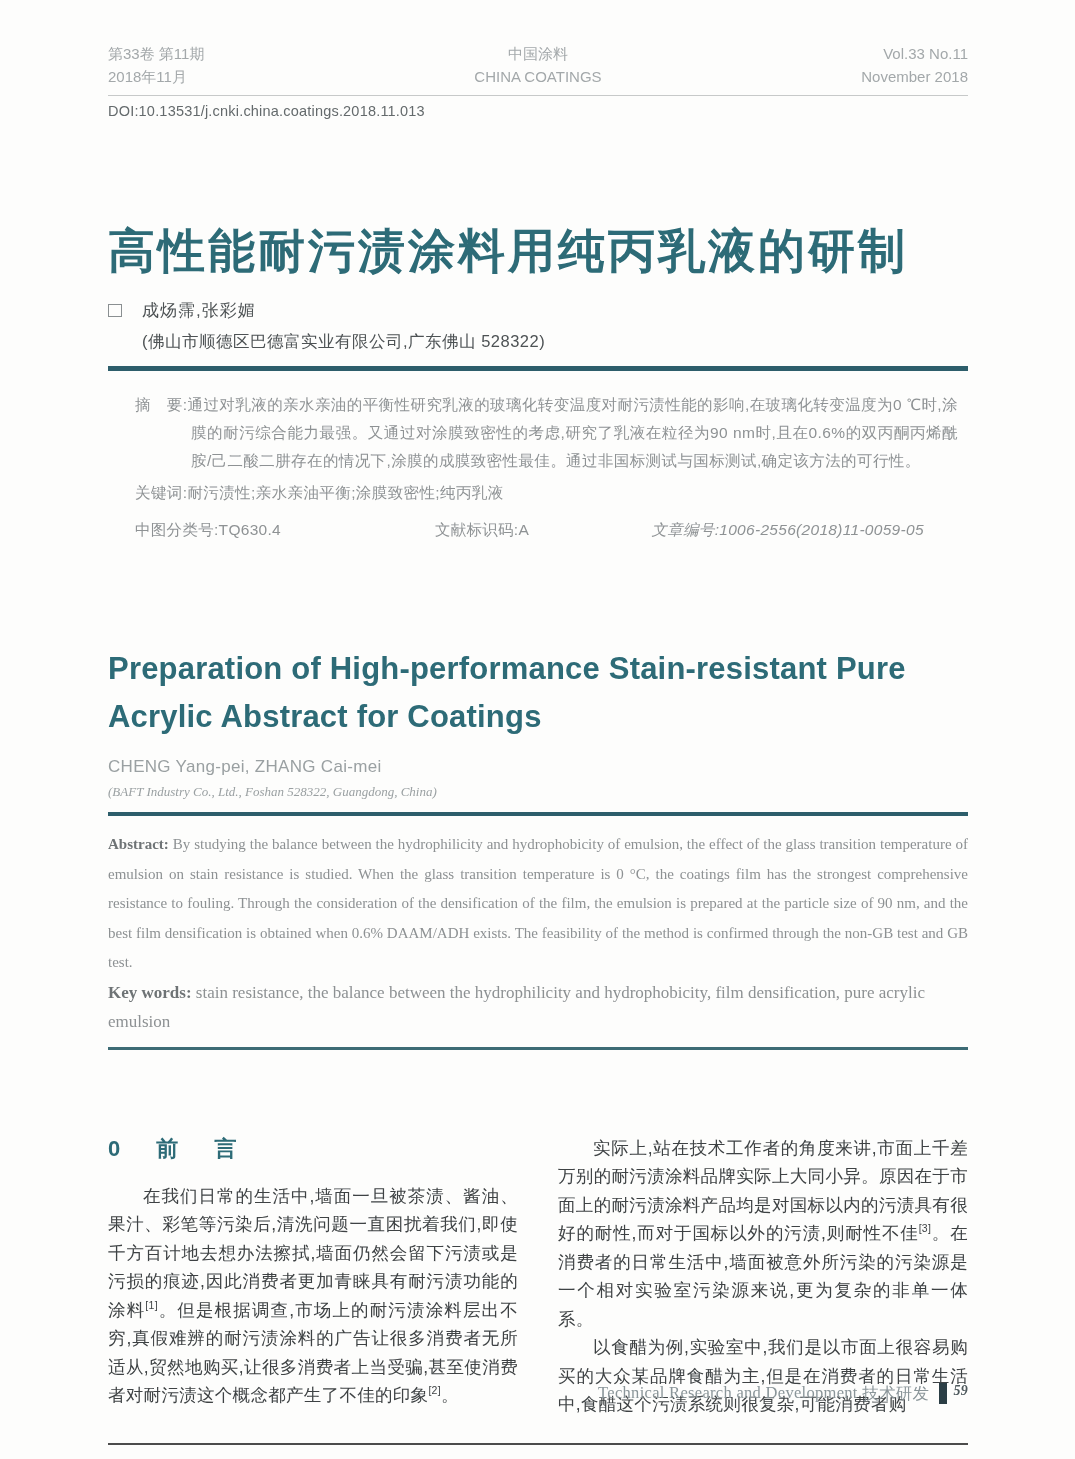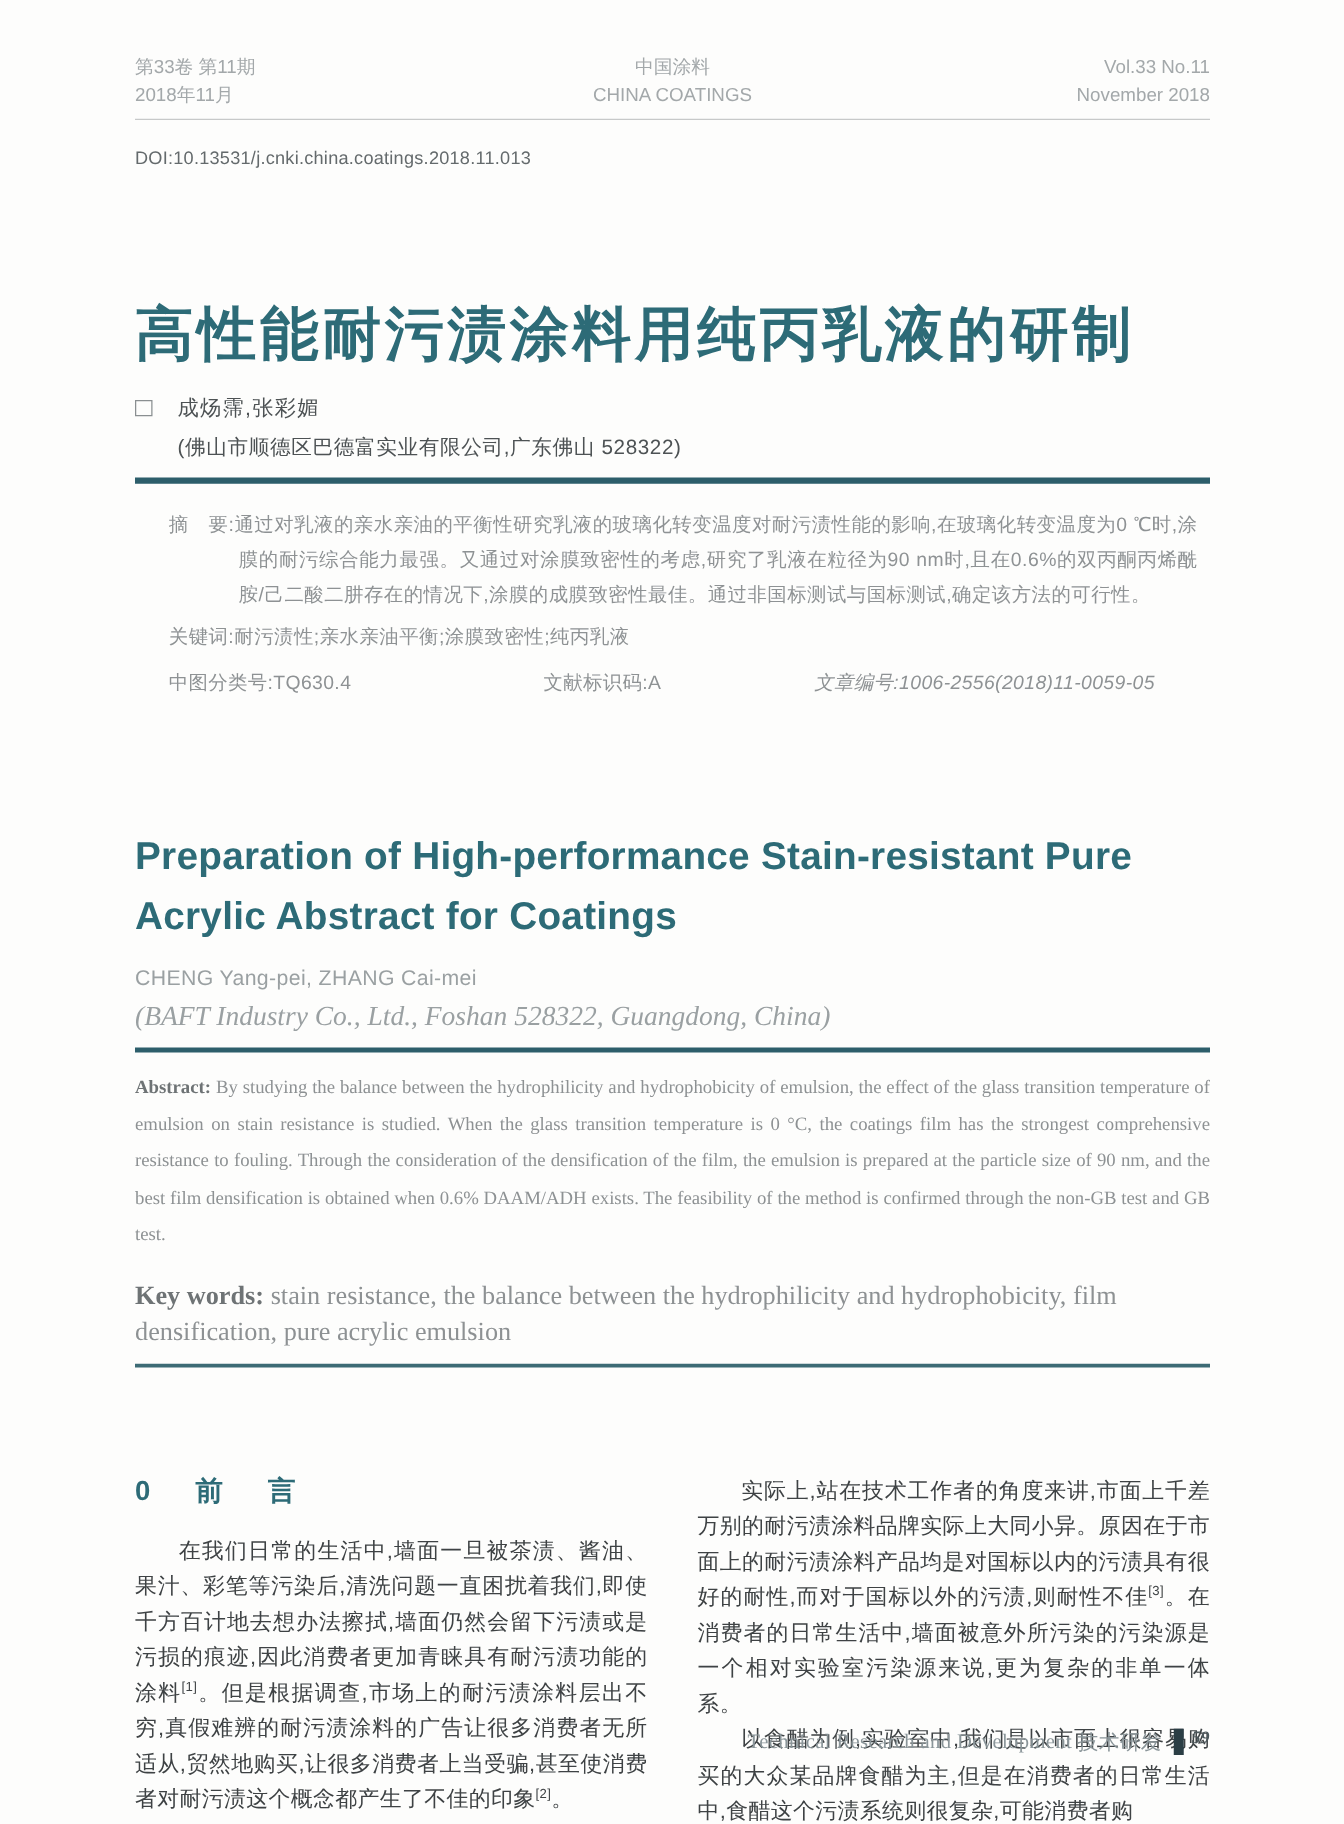--- a/index.html
+++ b/index.html
@@ -21,21 +21,21 @@
     font-size: 15px;
     line-height: 23px;
     color: #a3a8aa;
     border-bottom: 1px solid #c7c9c9;
     padding-bottom: 7px;
   }
   .jh-left { text-align: left; }
   .jh-center { text-align: center; }
   .jh-right { text-align: right; }
   .doi-line {
-    margin-top: 23px;
+    margin-top: 7px;
     font-size: 14.5px;
     color: #646a6c;
     letter-spacing: 0.2px;
   }
 
   
   .cn-title {
     margin-top: 104px;
     font-size: 47px;
     font-weight: 900;
@@ -107,21 +107,21 @@
     letter-spacing: 0.2px;
   }
   .authors-en {
     margin-top: 16px;
     font-size: 17px;
     color: #9aa0a2;
     letter-spacing: 0.3px;
   }
   .affiliation-en {
     margin-top: 7px;
-    font-size: 22px;
+    font-size: 13px;
     font-style: italic;
     color: #9aa0a2;
     font-family: "Liberation Serif", serif;
   }
   .rule-teal-mid { margin-top: 12px; height: 4px; background: #2d5e6b; }
   .rule-teal-thin { margin-top: 10px; height: 3px; background: #3d6b75; }
 
   
   .abstract-en {
     margin-top: 14px;
@@ -129,23 +129,23 @@
     font-size: 15px;
     color: #8d9193;
     line-height: 29.5px;
     text-align: justify;
   }
   .abstract-en .lbl, .kw-en .lbl {
     font-weight: bold;
     color: #6e7375;
   }
   .kw-en {
-    margin-top: 18px;
-    font-family: "Liberation Serif", serif;
-    font-size: 21px;
+    margin-top: 0;
+    font-family: "Liberation Serif", serif;
+    font-size: 17px;
     color: #8d9193;
     line-height: 29.5px;
   }
 
   
   .body-cols {
     margin-top: 84px;
     display: grid;
     grid-template-columns: 1fr 1fr;
     column-gap: 40px;

